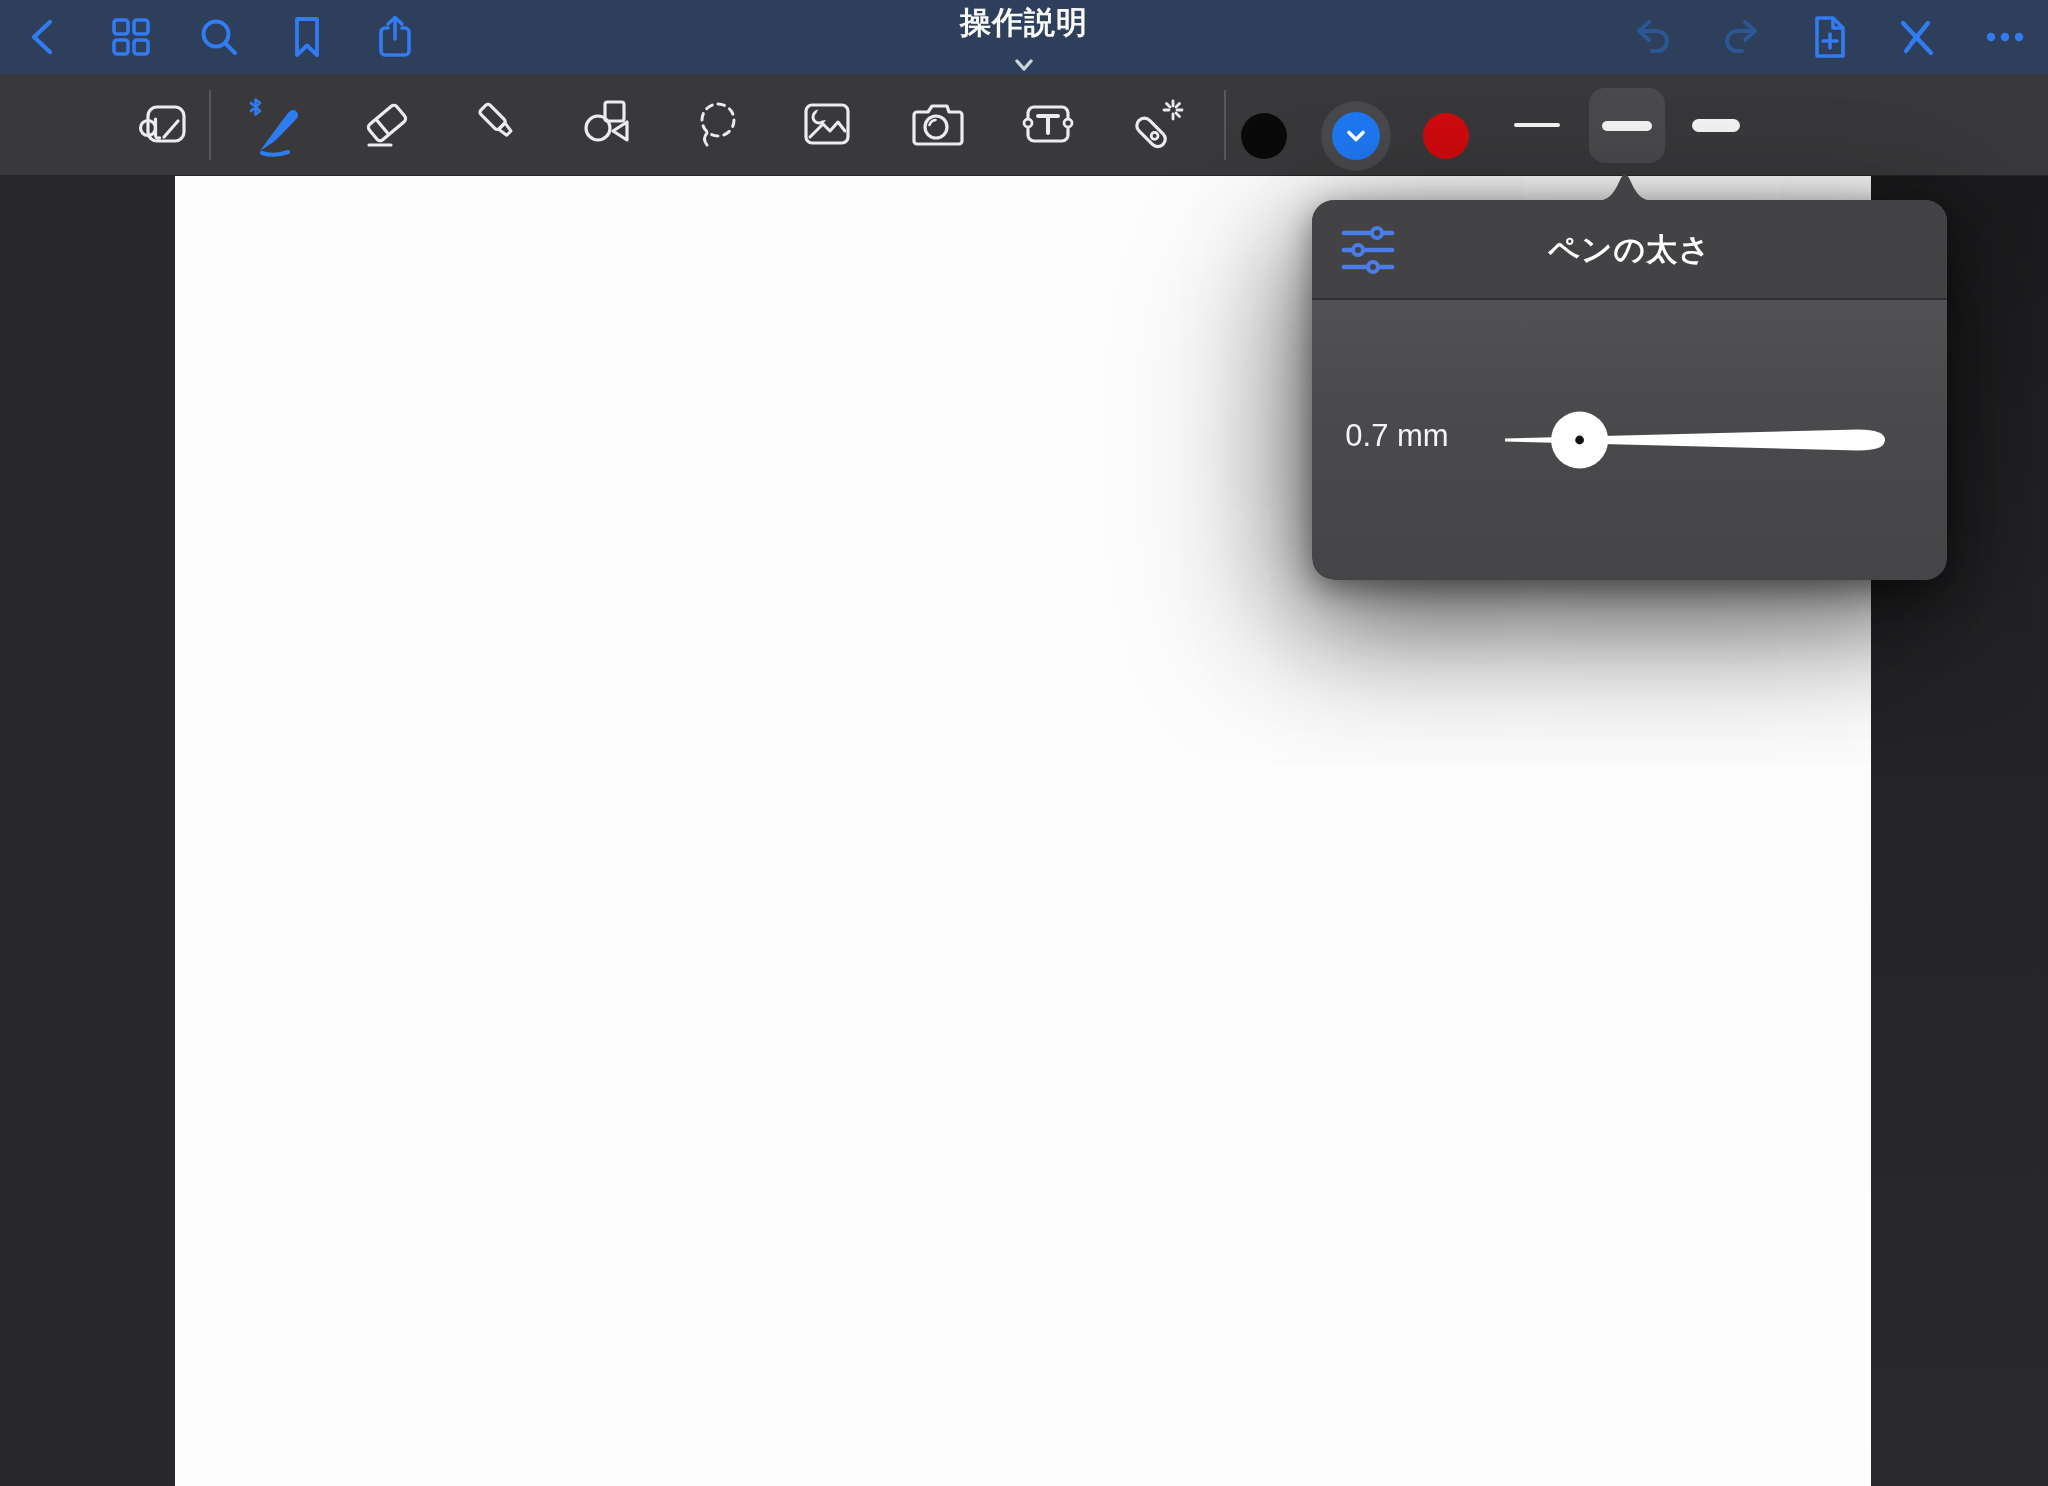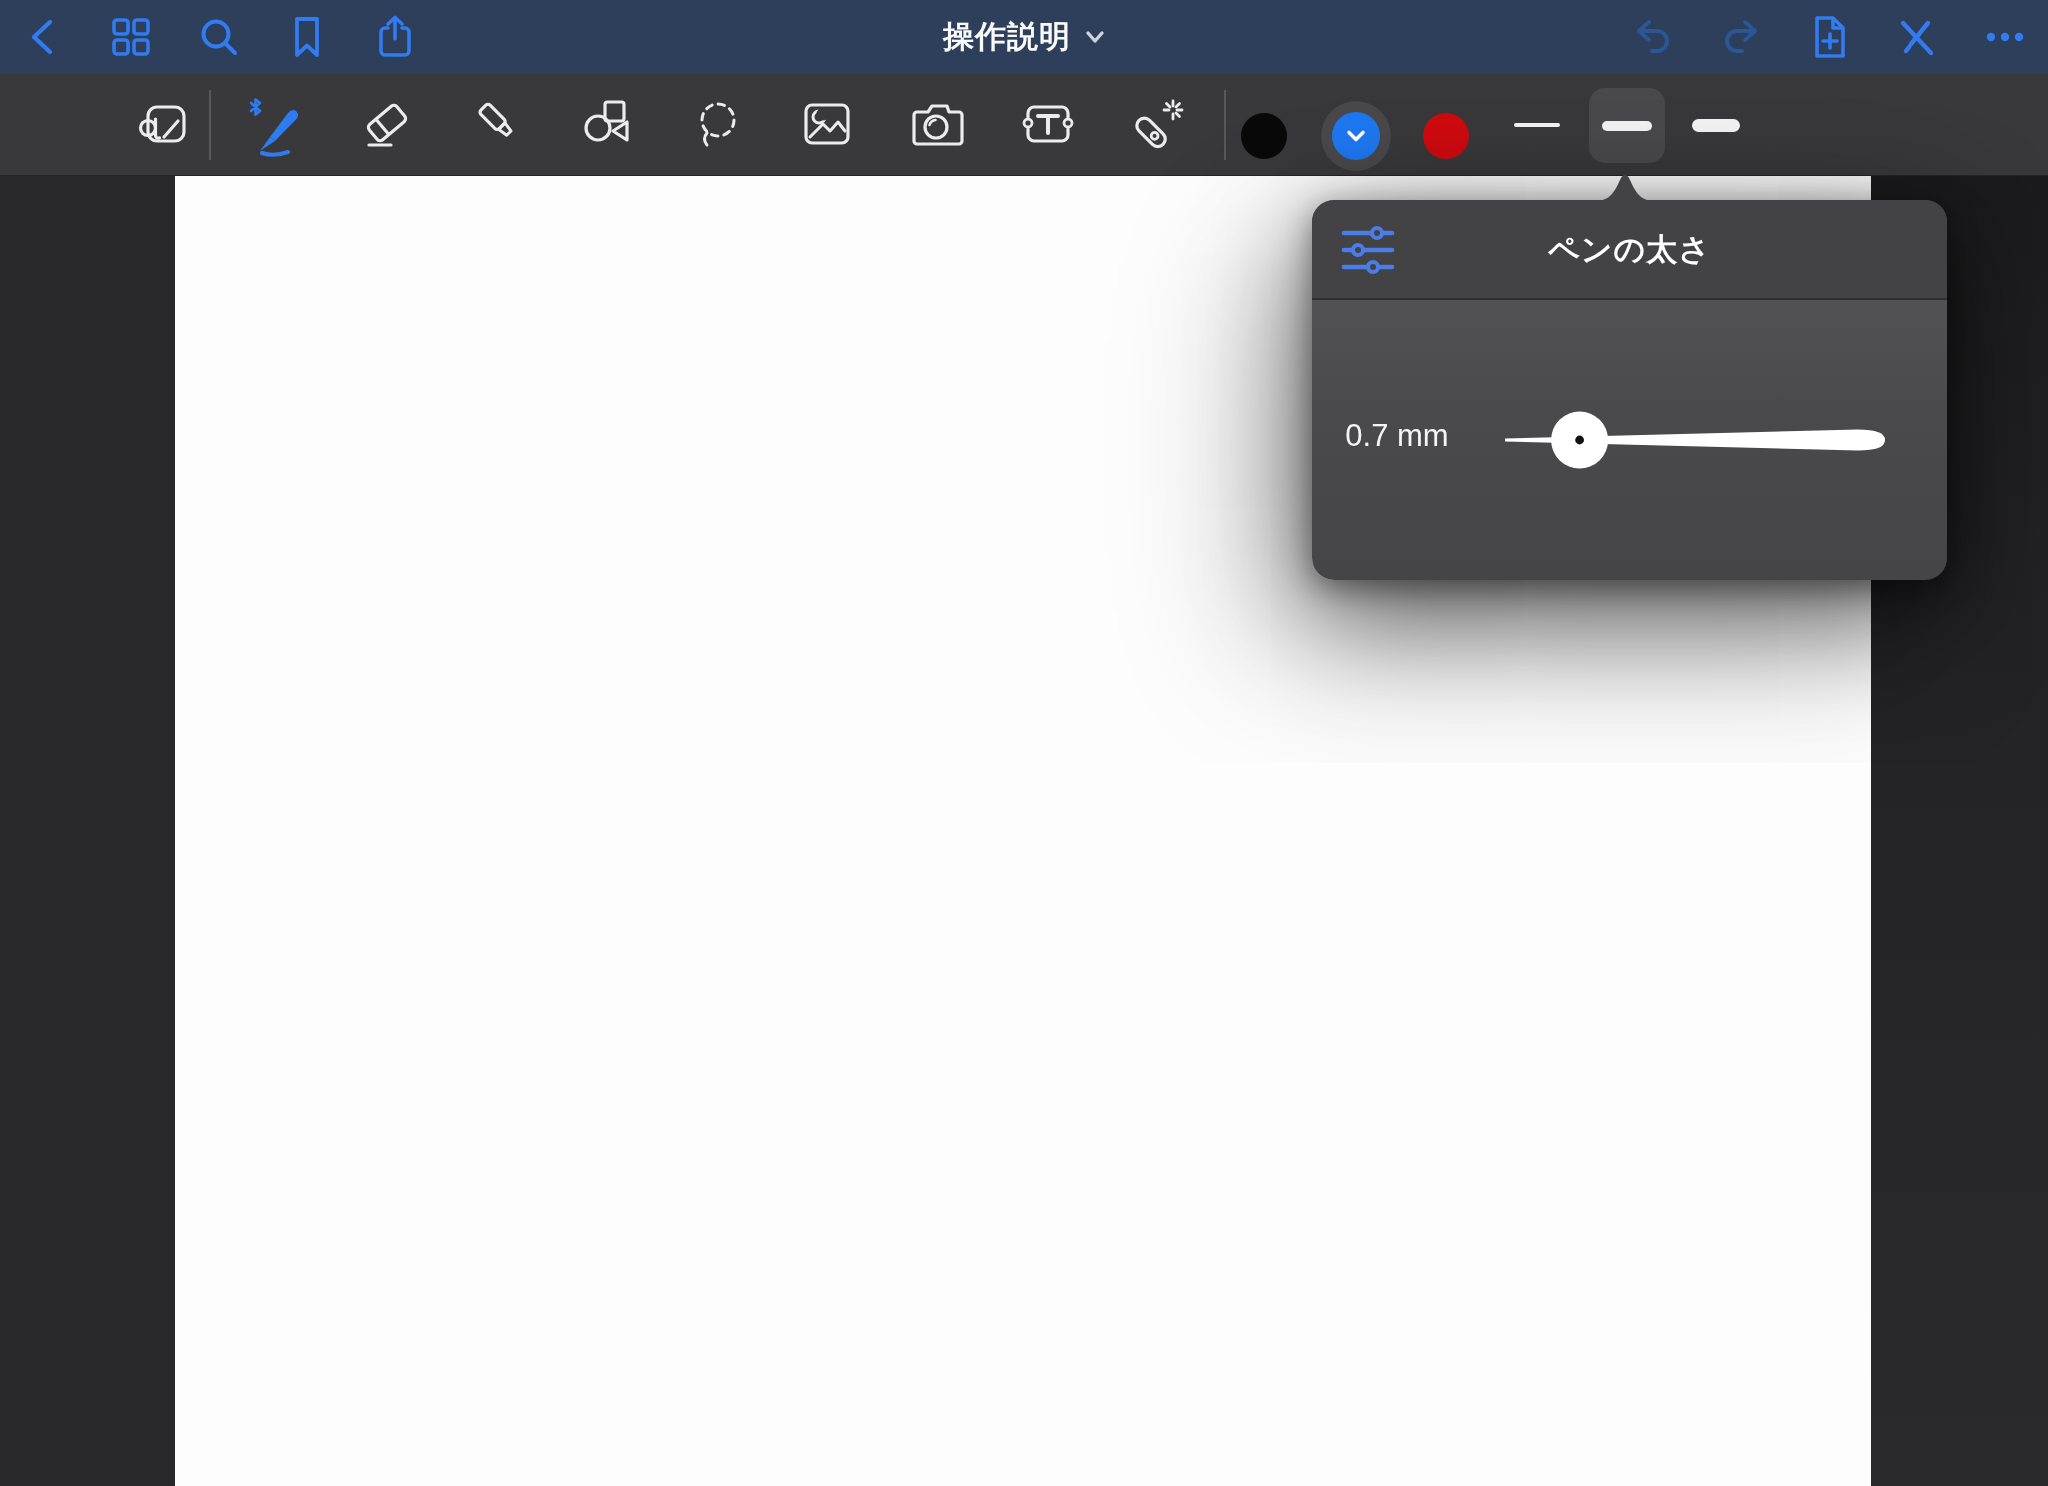--- a/index.html
+++ b/index.html
@@ -7,21 +7,21 @@
   #app{position:relative;width:2048px;height:1486px;overflow:hidden;background:#29292b;}
 
   
   .navbar{position:absolute;left:0;top:0;width:2048px;height:74px;background:#2d3f5b;display:flex;align-items:center;}
   .nav-group{display:flex;align-items:center;height:74px;}
   .nav-group.left{padding-left:11px;}
   .nav-group.right{position:absolute;right:11px;top:0;}
   .nav-btn{width:64px;height:64px;margin-right:24px;display:flex;align-items:center;justify-content:center;}
   .nav-group.right .nav-btn{margin-right:0;margin-left:24px;}
   .nav-title-wrap{position:absolute;left:0;top:0;width:2048px;height:74px;display:flex;align-items:center;justify-content:center;pointer-events:none;}
-  .nav-title{color:#fafafa;font-size:31px;font-weight:bold;letter-spacing:1px;display:flex;align-items:center;gap:14px;pointer-events:auto;}
+  .nav-title{color:#fafafa;font-size:31px;font-weight:bold;letter-spacing:1px;display:flex;align-items:center;gap:14px;pointer-events:auto;flex-direction:column;}
   .icon-blue{stroke:#327bf0;}
   .icon-muted{stroke:#2b5796;}
 
   
   .toolbar{position:absolute;left:0;top:74px;width:2048px;height:102px;background:#39393b;box-shadow:inset 0 -1px 0 rgba(0,0,0,.35);}
   .tool-btn{position:absolute;top:19px;width:64px;height:64px;display:flex;align-items:center;justify-content:center;}
   .tb-sep{position:absolute;top:16px;width:2px;height:70px;background:rgba(255,255,255,.16);}
   .swatch{position:absolute;top:39px;width:46px;height:46px;border-radius:50%;}
   .swatch-ring{position:absolute;top:27px;width:70px;height:70px;border-radius:50%;background:#4a4a4d;display:flex;align-items:center;justify-content:center;}
   .swatch-ring .swatch{position:static;width:48px;height:48px;display:flex;align-items:center;justify-content:center;}

